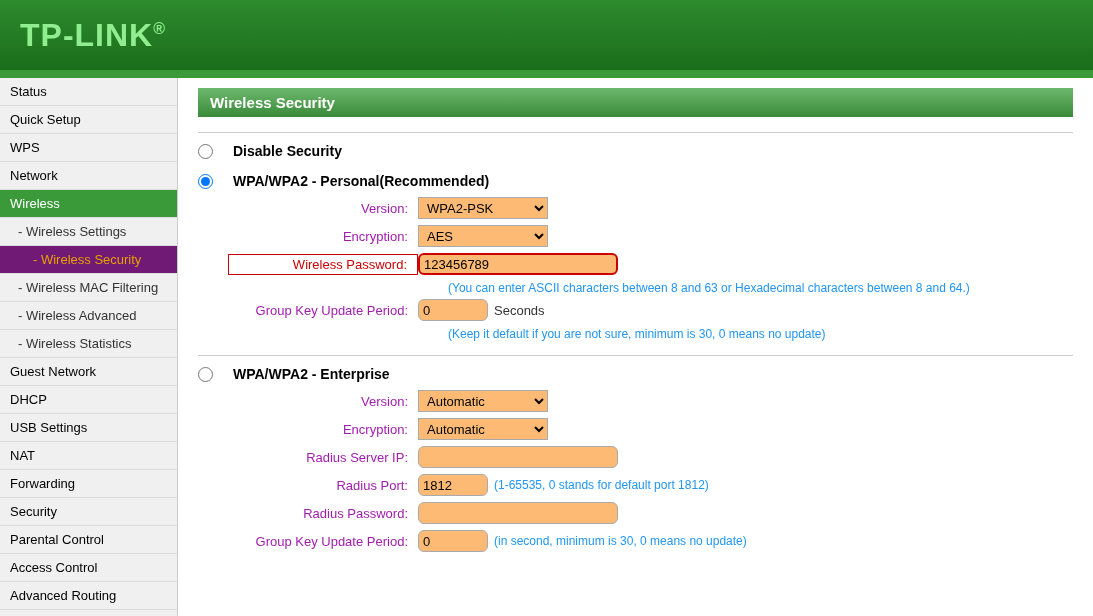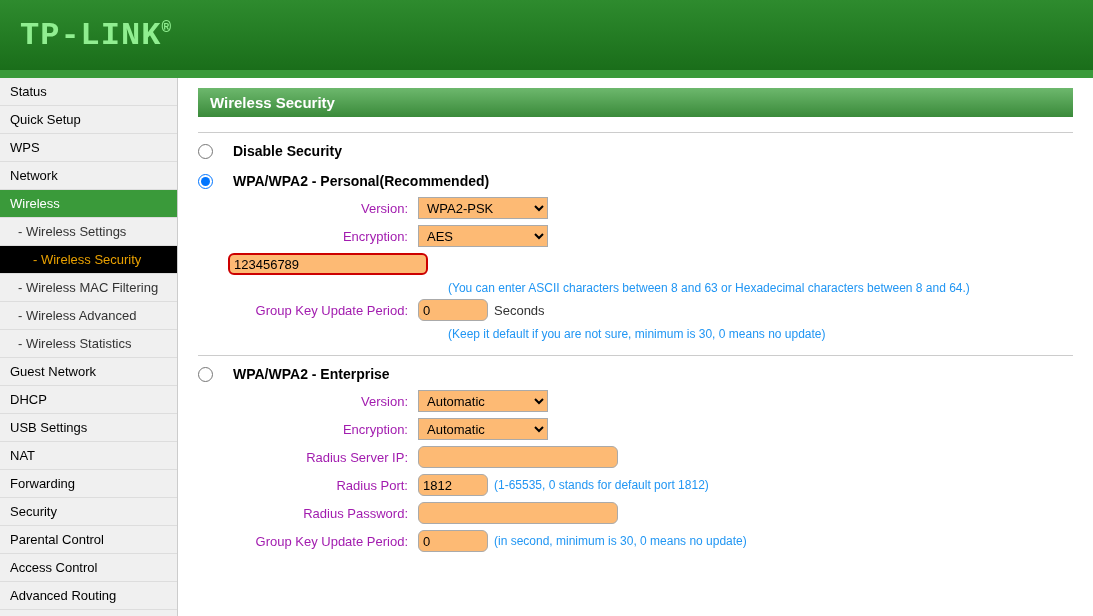--- a/index.html
+++ b/index.html
@@ -11,21 +11,20 @@
       height: 70px;
       display: flex;
       align-items: center;
       padding: 0 20px;
     }
     .logo {
       color: #fff;
       font-size: 32px;
       font-weight: bold;
       letter-spacing: 1px;
-      font-family: Liberation Mono, monospace;
     }
     .logo span { color: #90ee90; }
 
     
     .layout {
       display: flex;
       height: calc(616px - 70px - 8px);
     }
 
     
@@ -49,21 +48,21 @@
       text-decoration: none;
       border-bottom: 1px solid #ddd;
       cursor: pointer;
       font-size: 13px;
     }
     .sidebar-item.active {
       background: #3a9a3a;
       color: #fff;
     }
     .sidebar-item.sub { padding-left: 18px; color: #333; }
-    .sidebar-item.sub.active-sub { color: #e8a000; background: #000000; padding-left: 33px; }
+    .sidebar-item.sub.active-sub { color: #e8a000; background: #701a75; padding-left: 33px; }
 
     
     .main {
       flex: 1;
       padding: 10px 20px;
       overflow-y: auto;
       background: #fff;
     }
 
     
@@ -223,20 +222,21 @@
       <div class="form-row">
         <span class="form-label">Encryption:</span>
         <select class="form-control">
           <option>Automatic</option>
           <option>TKIP</option>
           <option selected="">AES</option>
         </select>
       </div>
 
       <div class="form-row">
+        <span class="form-label highlighted">Wireless Password:</span>
         <input type="text" class="form-control" value="123456789" style="border: 2px solid rgb(204, 0, 0);">
       </div>
       <div class="hint">(You can enter ASCII characters between 8 and 63 or Hexadecimal characters between 8 and 64.)</div>
 
       <div class="form-row">
         <span class="form-label">Group Key Update Period:</span>
         <input type="text" class="form-control short" value="0" style="">
         <span class="unit">Seconds</span>
       </div>
       <div class="hint">(Keep it default if you are not sure, minimum is 30, 0 means no update)</div>

